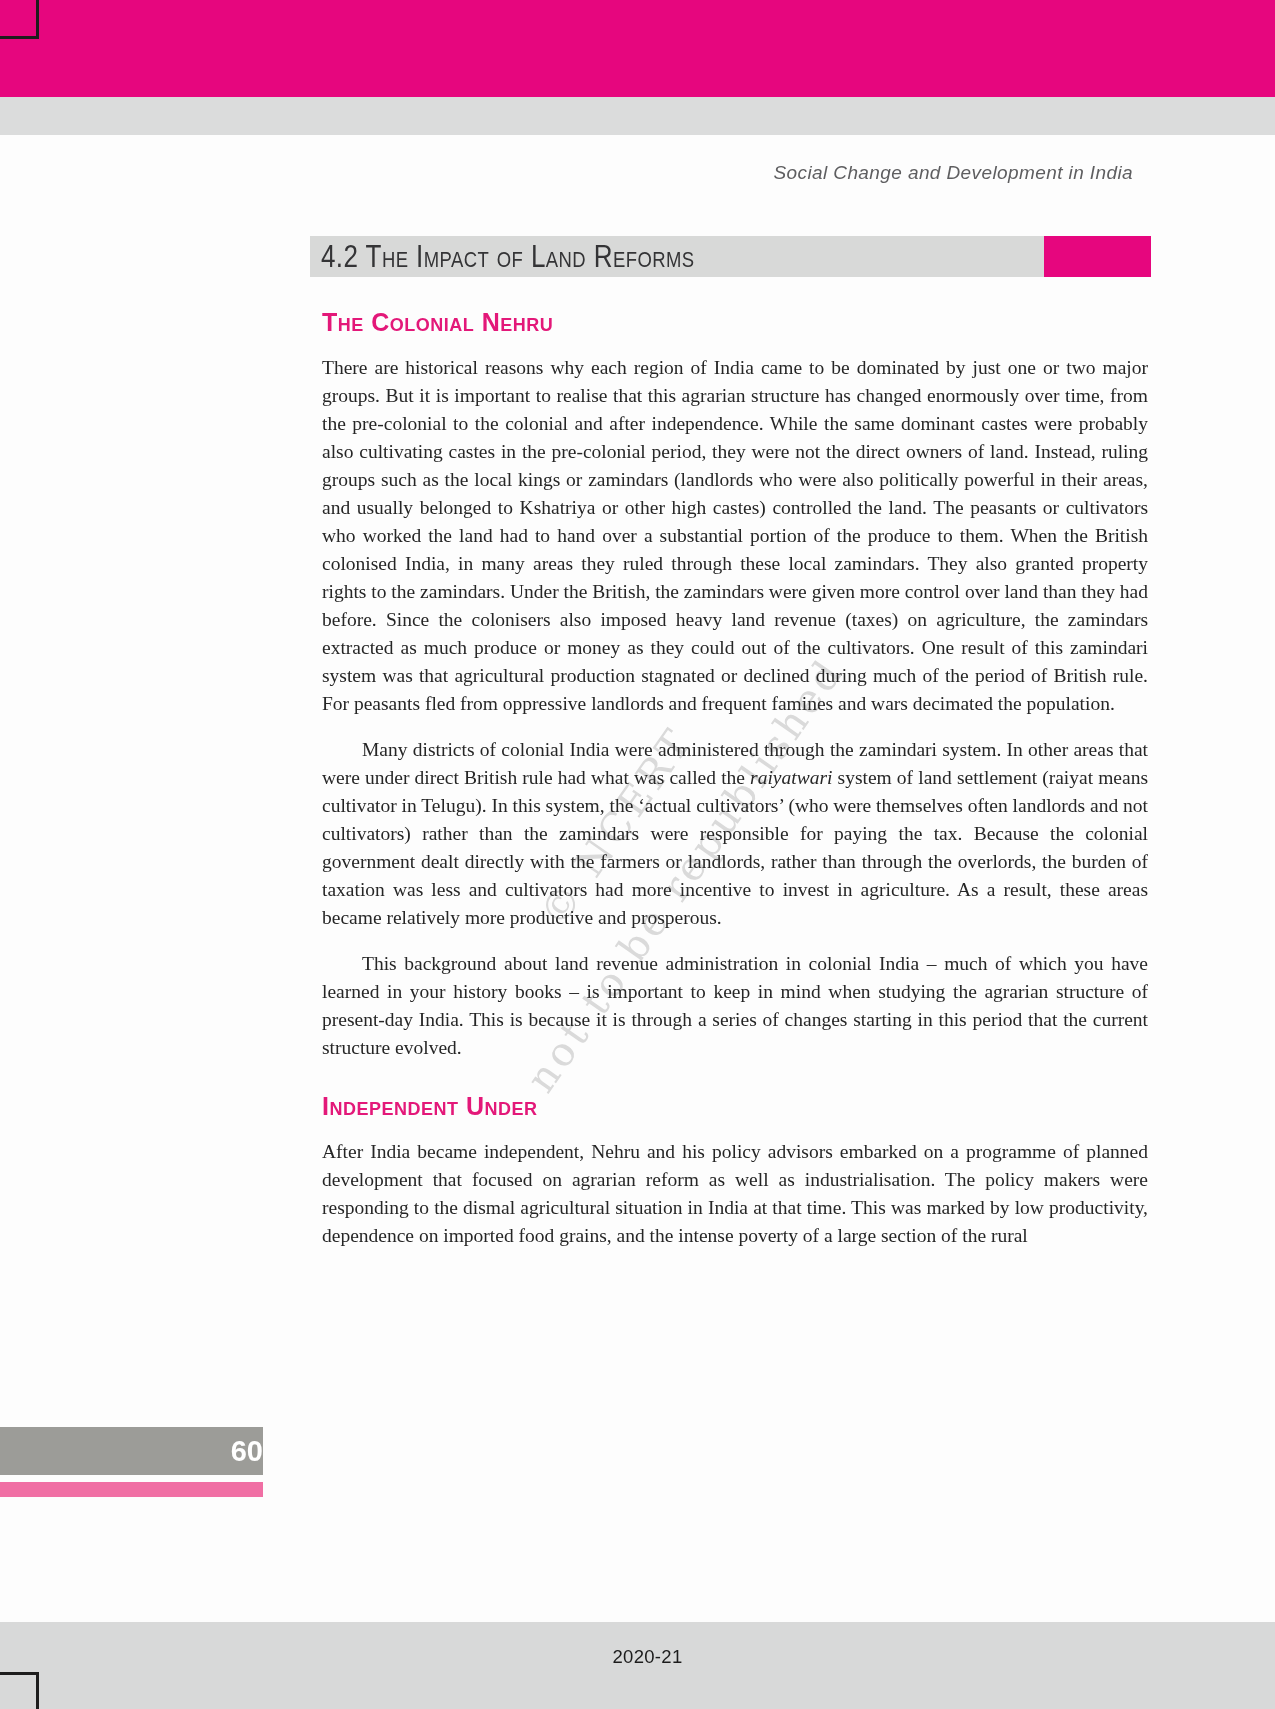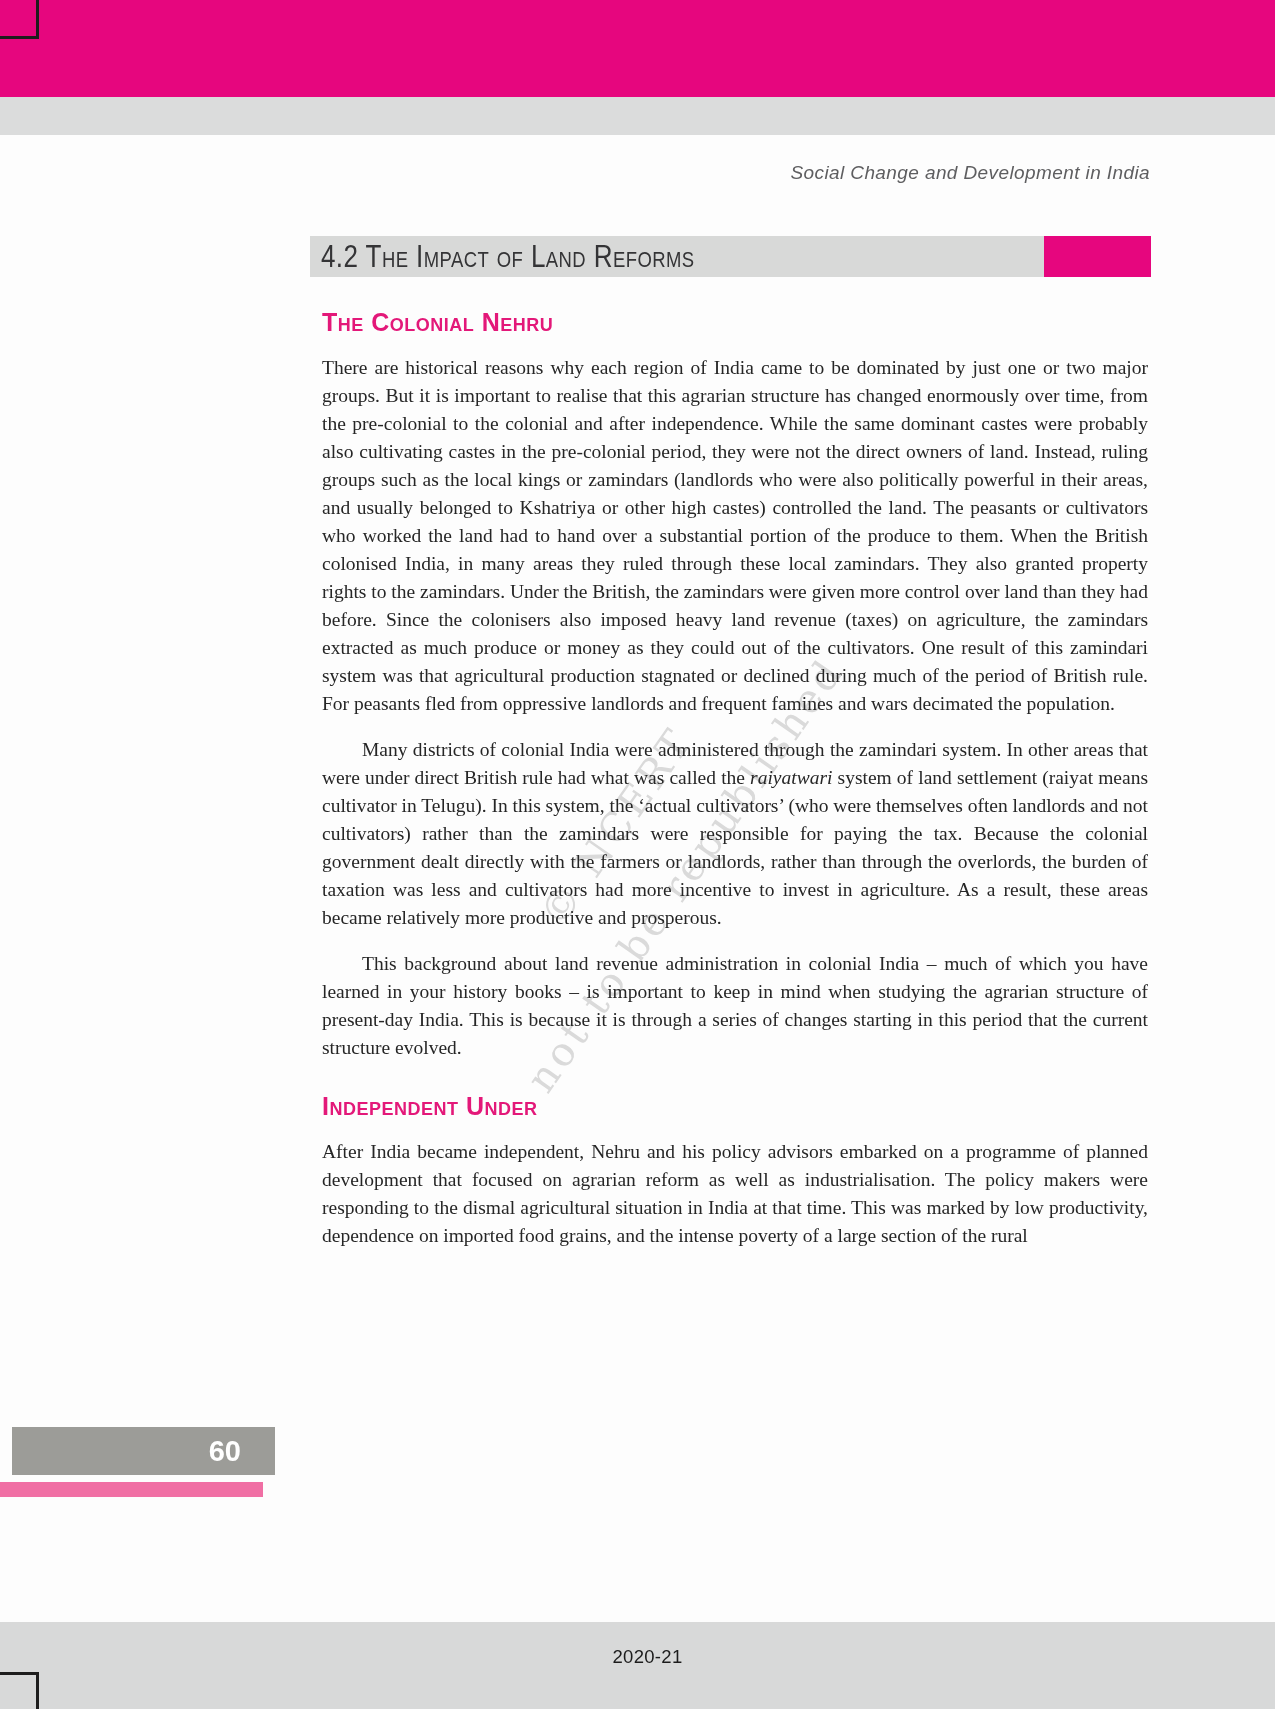--- a/index.html
+++ b/index.html
@@ -14,21 +14,21 @@
   .corner-tl{
     position:absolute;left:0;top:0;width:36px;height:36px;
     border-right:3px solid #1d1d1d;border-bottom:3px solid #1d1d1d;
   }
   .corner-bl{
     position:absolute;left:0;top:1672px;width:36px;height:34px;
     border-right:3px solid #1d1d1d;border-top:3px solid #1d1d1d;
   }
   
   .running-head{
-    position:absolute;top:162px;right:125px;
+    position:absolute;top:162px;right:142px;
     font-style:italic;font-size:19px;letter-spacing:0.4px;color:#5e5e60;
   }
   
   .title-bar{
     position:absolute;left:310px;top:236px;width:759px;height:41px;
     background:#d8d9d8;display:flex;align-items:center;
   }
   .title-bar .title-text{
     font-variant:small-caps;font-size:31px;color:#343436;letter-spacing:0.5px;
     transform:scaleX(0.84);transform-origin:left center;
@@ -53,22 +53,22 @@
   .main-column h2.second{margin-top:28px;}
   .main-column p{
     margin:0 0 18px 0;text-align:justify;
     font-family:Liberation Serif, serif;
     font-size:19.5px;line-height:28px;color:#262626;
   }
   .main-column p.indent{text-indent:40px;}
   .main-column p:last-child{margin-bottom:3px;}
   
   .pagenum-box{
-    position:absolute;left:12px;top:1427px;width:263px;height:48px;background:#9c9c98;
-    display:flex;align-items:center;justify-content:flex-end;padding-right:34px;
+    position:absolute;left:0;top:1427px;width:263px;height:48px;background:#9c9c98;
+    display:flex;align-items:center;justify-content:flex-end;
     box-sizing:border-box;
   }
   .pagenum-box .num{font-size:29px;font-weight:bold;color:#ffffff;}
   .pagenum-underline{position:absolute;left:0;top:1482px;width:263px;height:15px;background:#f06fa4;}
   
   .footer-band{
     position:absolute;left:0;top:1622px;width:1275px;height:87px;background:#d8d9d9;
     display:flex;justify-content:center;align-items:flex-start;
   }
   .footer-band .year{margin-top:24px;font-size:18.5px;color:#1c1c1c;letter-spacing:0.3px;margin-left:20px;}

